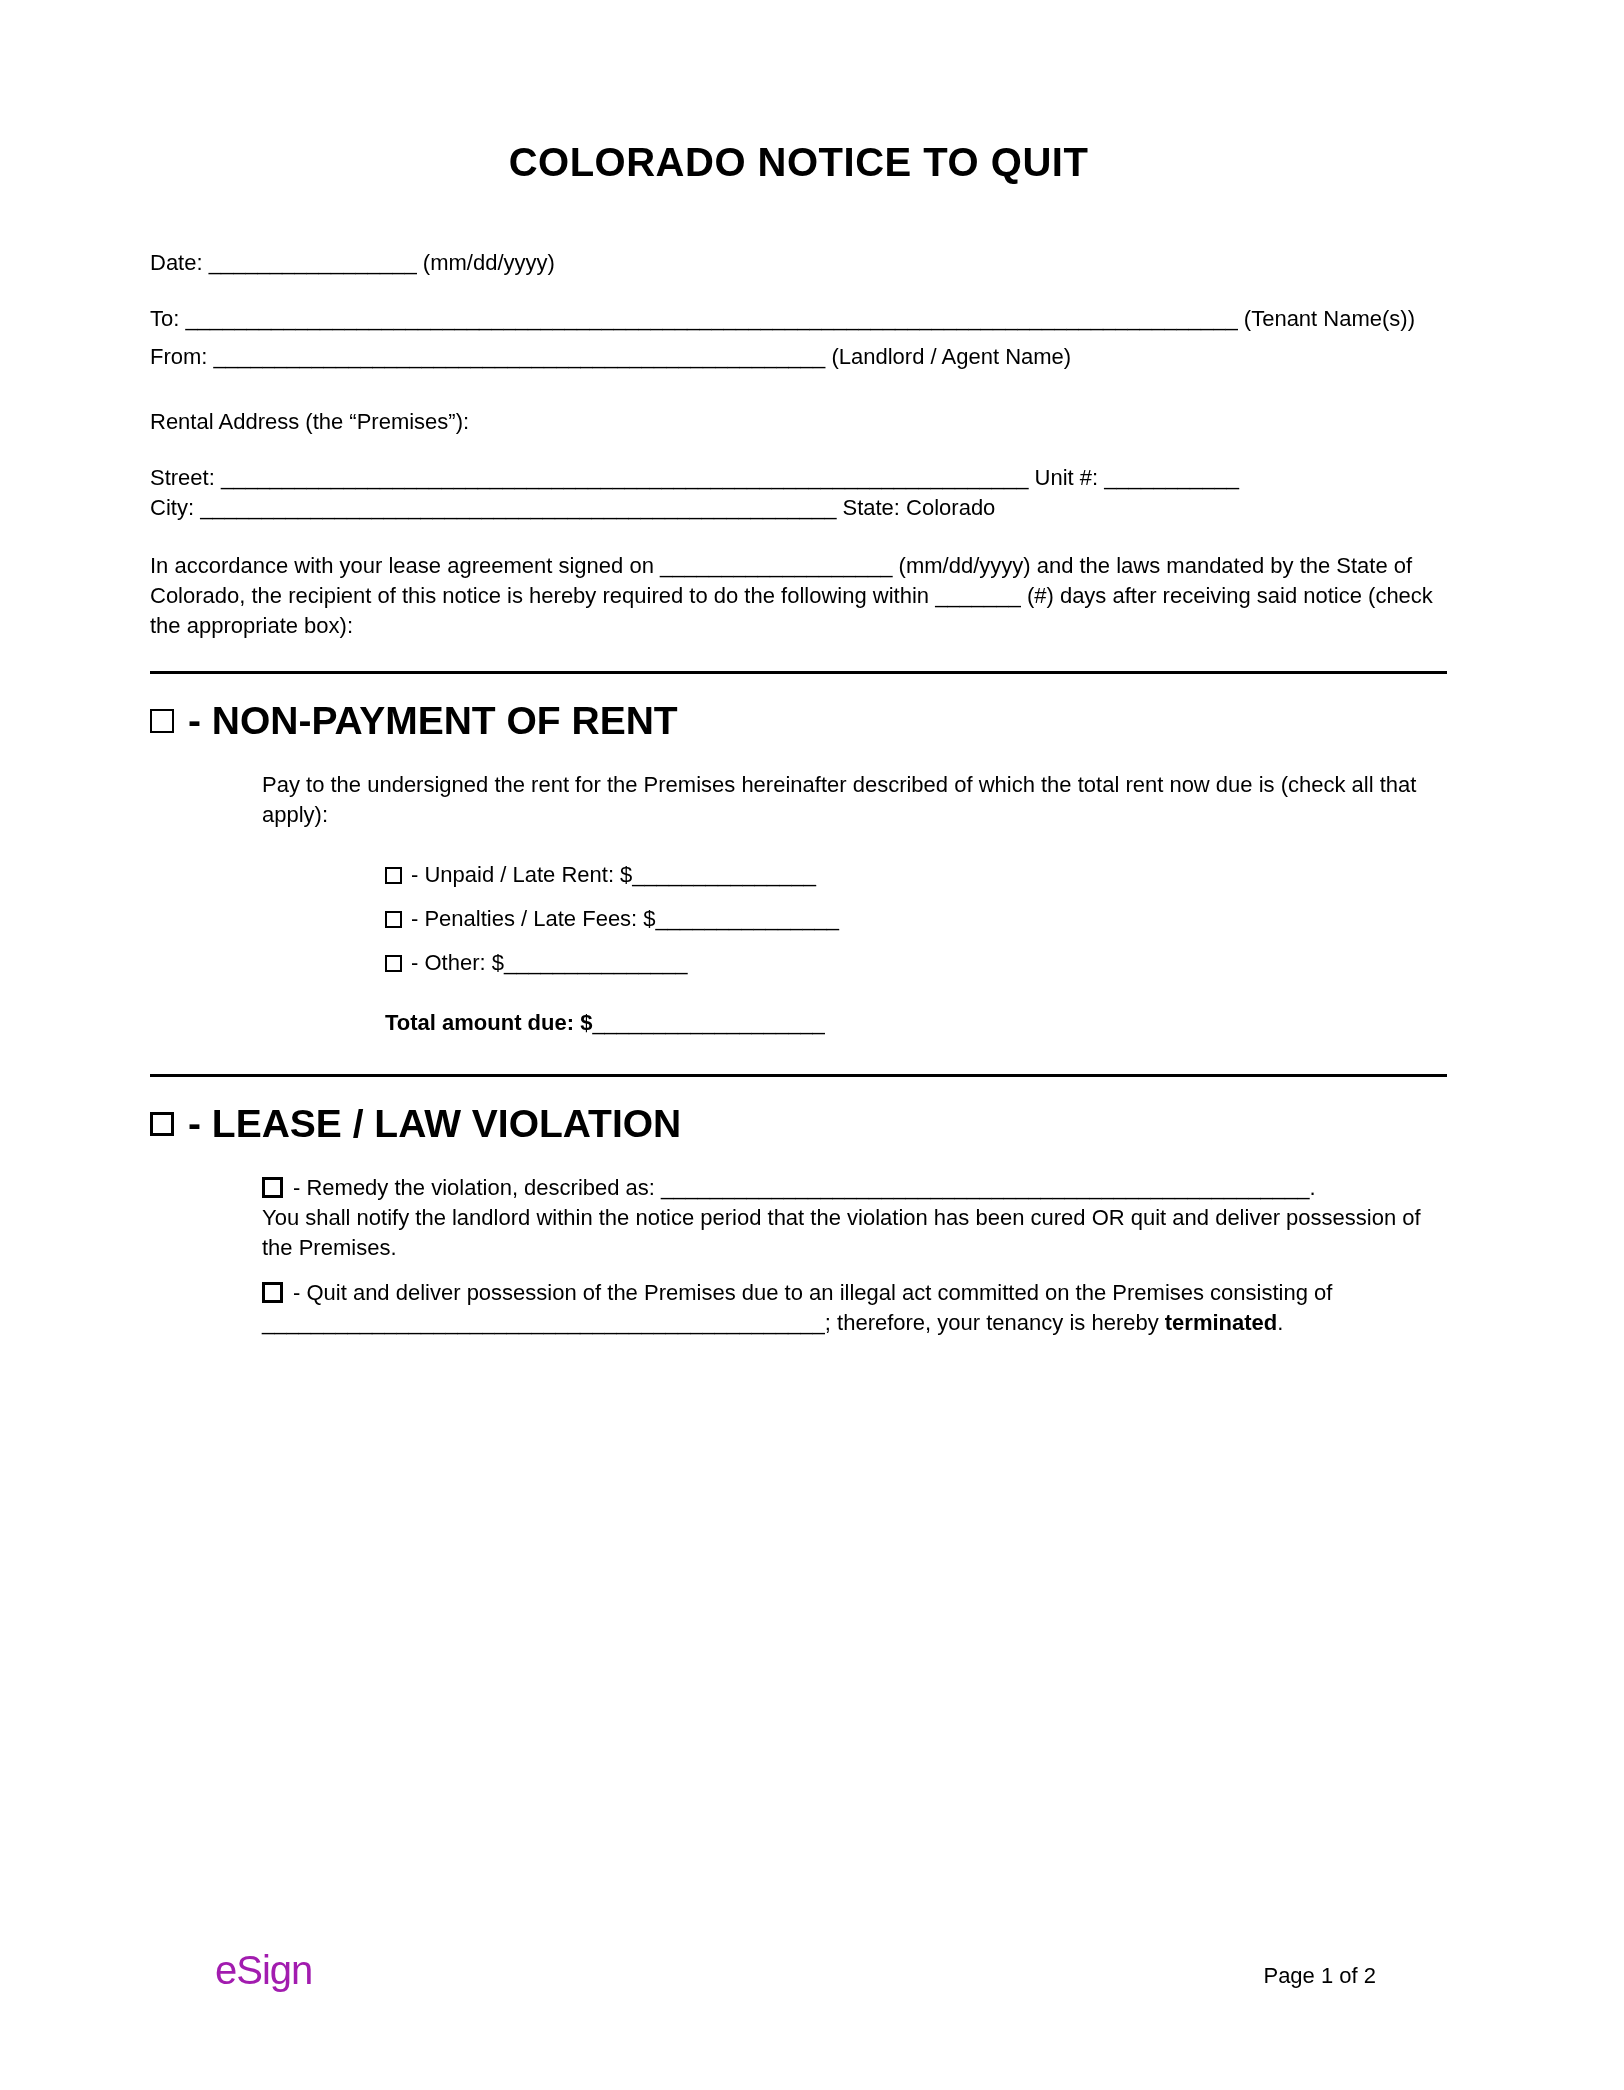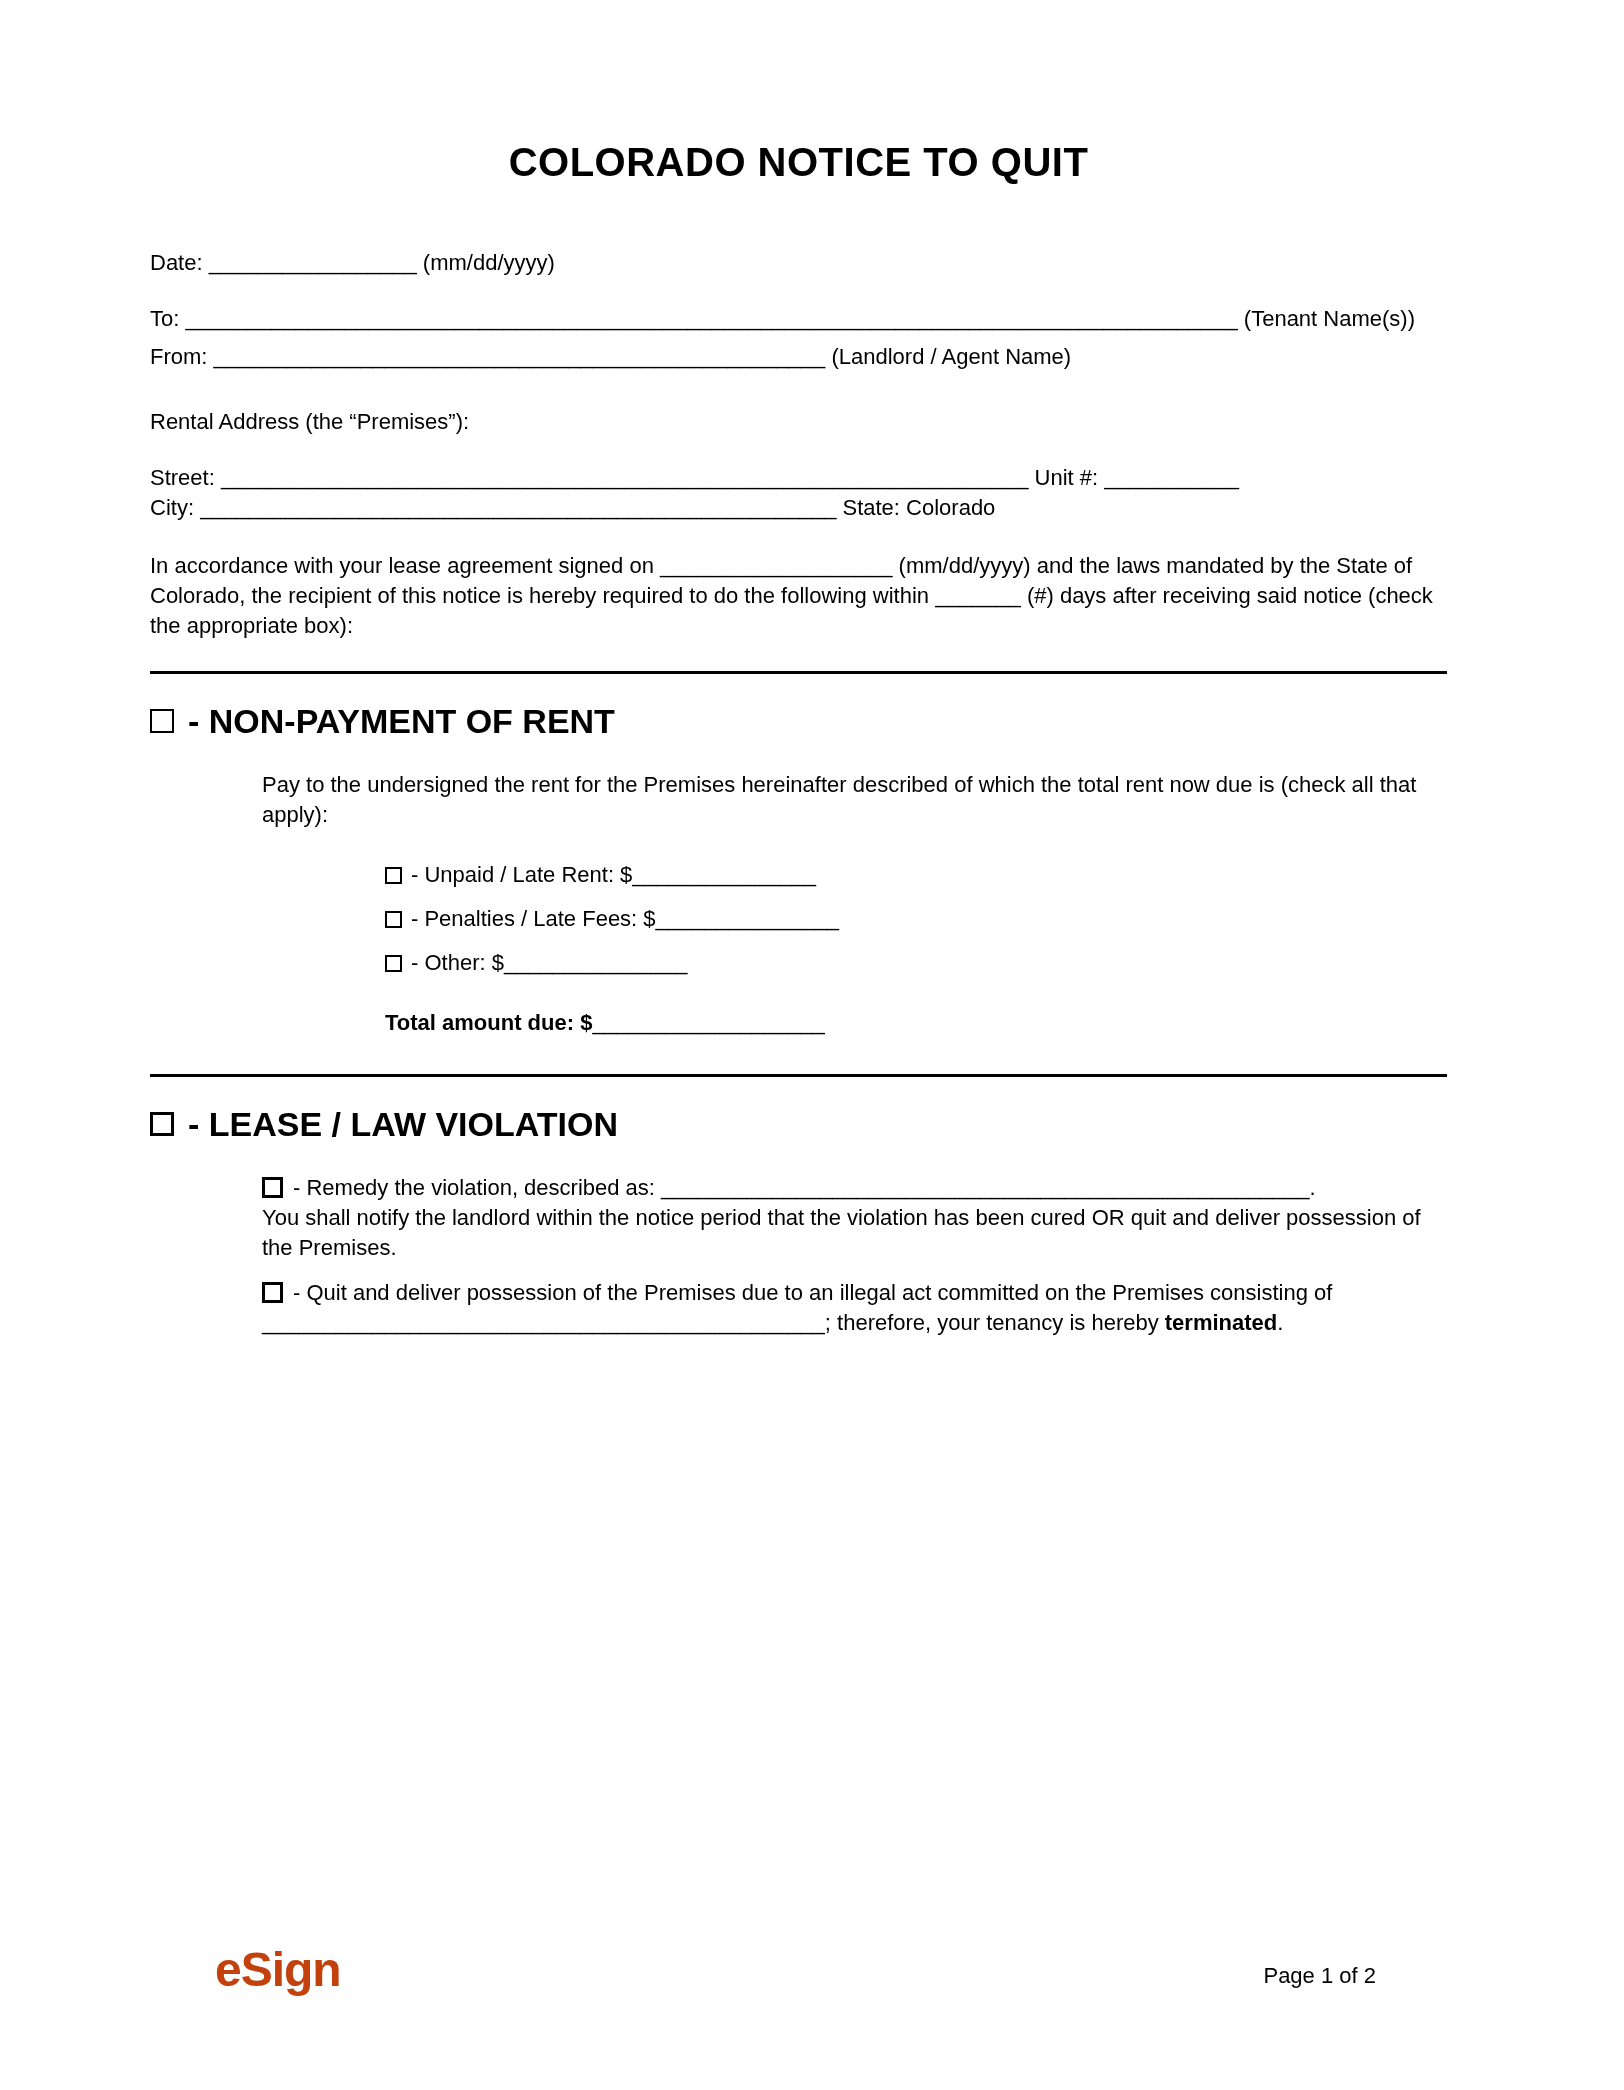--- a/index.html
+++ b/index.html
@@ -36,21 +36,21 @@
   .rule {
     border: 0;
     border-top: 3px solid #000;
     margin: 0 0 30px 0;
   }
   .section-heading {
     display: flex;
     align-items: center;
     gap: 14px;
     margin: 0 0 32px 0;
-    font-size: 34px;
+    font-size: 39px;
     line-height: 34px;
     font-weight: bold;
   }
   .section-body { margin-left: 112px; }
   .np-intro { margin: 0 0 30px 0; }
   .items { margin-left: 123px; }
   .item { margin-bottom: 14px; }
   .total-line { margin: 30px 0 36px 123px; }
   .total-label { font-weight: bold; }
   .para { margin: 0 0 15px 0; }
@@ -78,25 +78,25 @@
   .footer {
     position: absolute;
     left: 215px;
     right: 214px;
     bottom: 100px;
     display: flex;
     justify-content: space-between;
     align-items: flex-end;
   }
   .logo {
-    font-size: 48px;
+    font-size: 40px;
     line-height: 40px;
-    font-weight: bold;
+    font-weight: normal;
     letter-spacing: -1px;
-    color: #c2410c;
+    color: #a21caf;
   }
   .pagenum { font-size: 22px; line-height: 28px; }
 </style>
 </head>
 <body>
 
 <div class="page">
 
   <h1 class="title">COLORADO NOTICE TO QUIT</h1>
 

